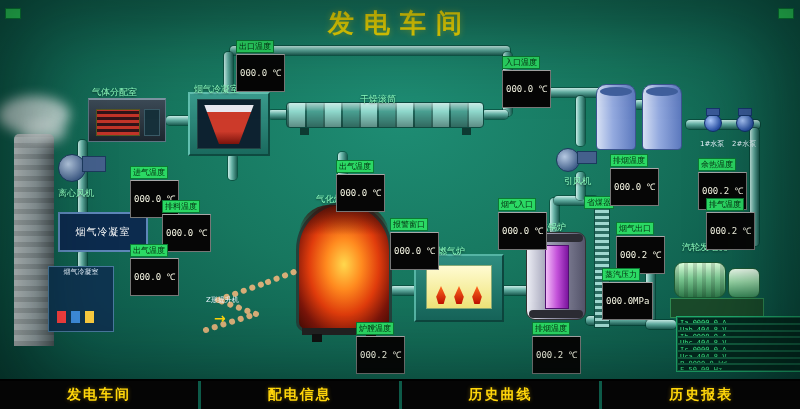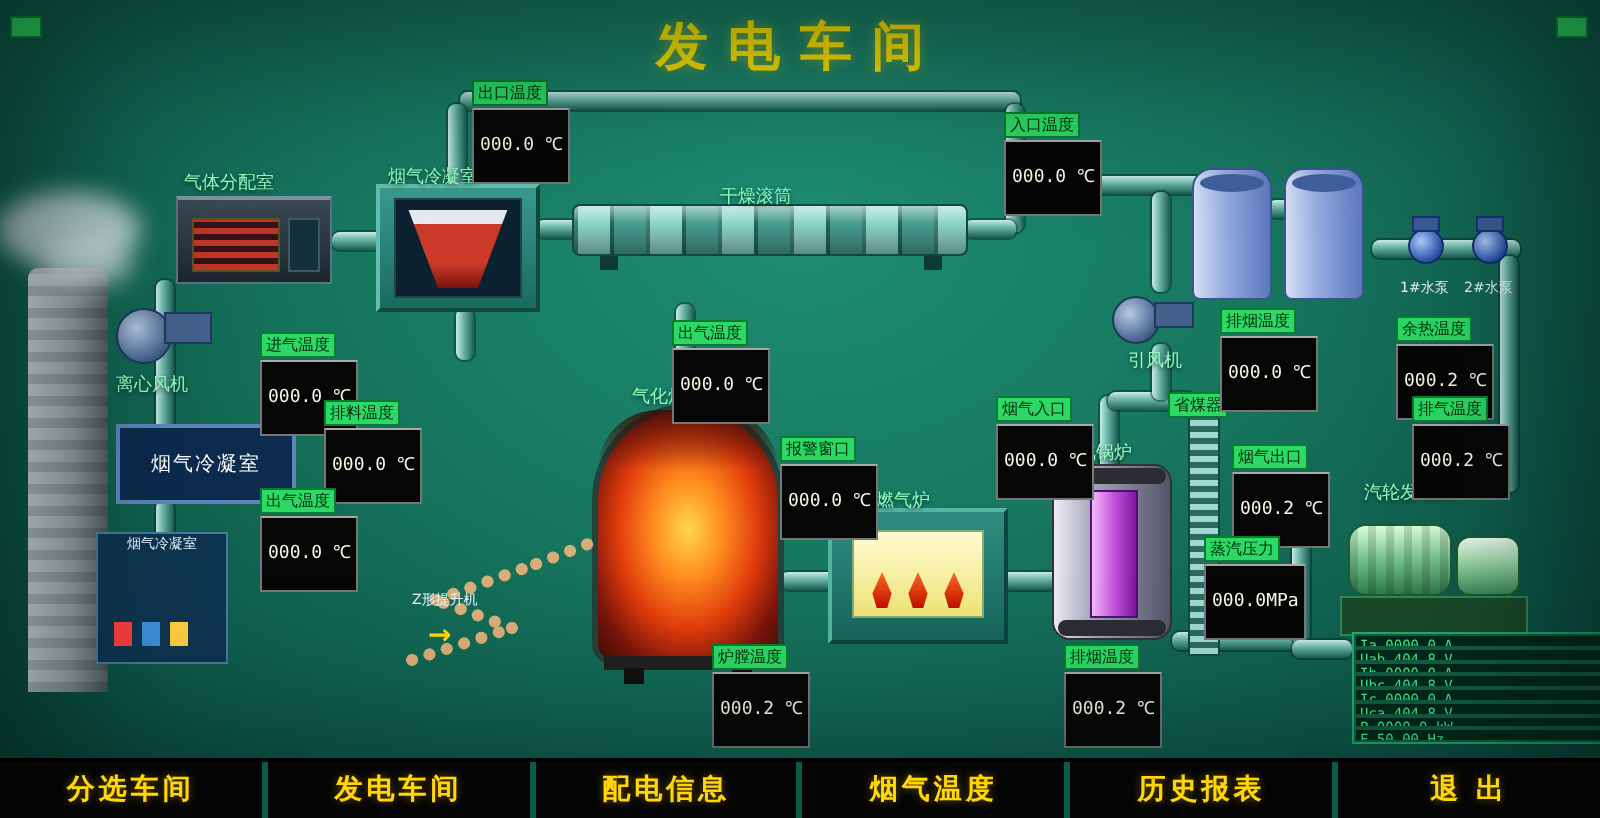--- a/index.html
+++ b/index.html
@@ -320,21 +320,19 @@
     <div>Uab 404.8 V</div>
     <div>Ib 0000.0 A</div>
     <div>Ubc 404.8 V</div>
     <div>Ic 0000.0 A</div>
     <div>Uca 404.8 V</div>
     <div>P 0000.0 kW</div>
     <div>F 50.00 Hz</div>
   </div>
 
   <div class="menubar">
-    <div class="menu-item">分选车间</div>
     <div class="menu-item">发电车间</div>
     <div class="menu-item">配电信息</div>
-    <div class="menu-item">烟气温度</div>
+    <div class="menu-item">历史曲线</div>
     <div class="menu-item">历史报表</div>
-    <div class="menu-item">退 出</div>
   </div>
 
 </div>
 
 </body></html>

